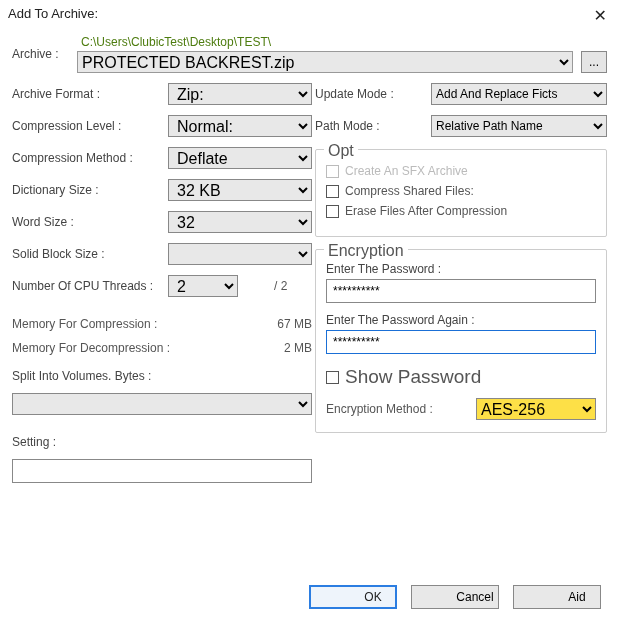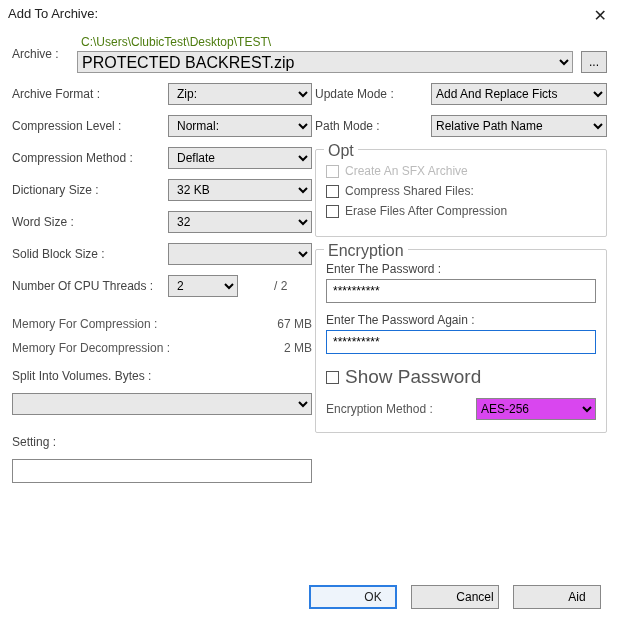--- a/index.html
+++ b/index.html
@@ -39,21 +39,21 @@
   }
   .col { flex: 1; display: flex; flex-direction: column; gap: 10px; }
   .col-left { flex: 0 0 300px; }
   .col-right { flex: 1; }
   .form-row {
     display: flex; align-items: center; gap: 6px;
   }
   .form-row .lbl { flex: 0 0 150px; color: #444; }
   .form-row .ctrl { flex: 1; }
   select.sel, input.txt {
-    height: 22px; font-size: 12px; border: 1px solid #888;
+    height: 22px; font-size: 16px; border: 1px solid #888;
     background: #e8e8e8; padding: 0 4px; width: 100%;
   }
   .threads-row { display: flex; align-items: center; gap: 6px; }
   .threads-row select { width: 70px; }
   .threads-max { color: #555; padding-left: 30px; }
   .mem-row { display: flex; justify-content: space-between; color: #555; }
   .sec-label { color: #444; margin-top: 4px; }
   input.full { width: 100%; height: 24px; border: 1px solid #888; background: #fff; font-size: 12px; padding: 0 4px; }
 
   .groupbox {
@@ -69,21 +69,21 @@
     width: 13px; height: 13px; border: 1px solid #555; background: #fff; display: inline-block;
   }
   .pw-label { color: #444; margin-top: 4px; }
   .pw-input {
     width: 100%; height: 24px; border: 1px solid #888; background: #fff;
     font-size: 12px; padding: 2px 6px; margin-top: 3px;
   }
   .pw-input.focused { border: 1px solid #1a6fd6; }
   .enc-row { display: flex; align-items: center; gap: 10px; margin-top: 10px; }
   .enc-row .elabel { flex: 1; color: #555; }
-  .enc-row select { width: 120px; height: 22px; border: 1px solid #888; background: #d946ef; font-size:12px; }
+  .enc-row select { width: 120px; height: 22px; border: 1px solid #888; background: #fde047; font-size:16px; }
 
   .button-row {
     position: absolute; bottom: 14px; left: 0; right: 0;
     display: flex; justify-content: flex-end; gap: 14px; padding: 0 18px;
   }
   .btn {
     width: 88px; height: 24px; font-size: 12px;
     border: 1px solid #888; background: #e8e8e8; cursor: pointer; padding-left: 40px;
   }
   .btn.primary {

